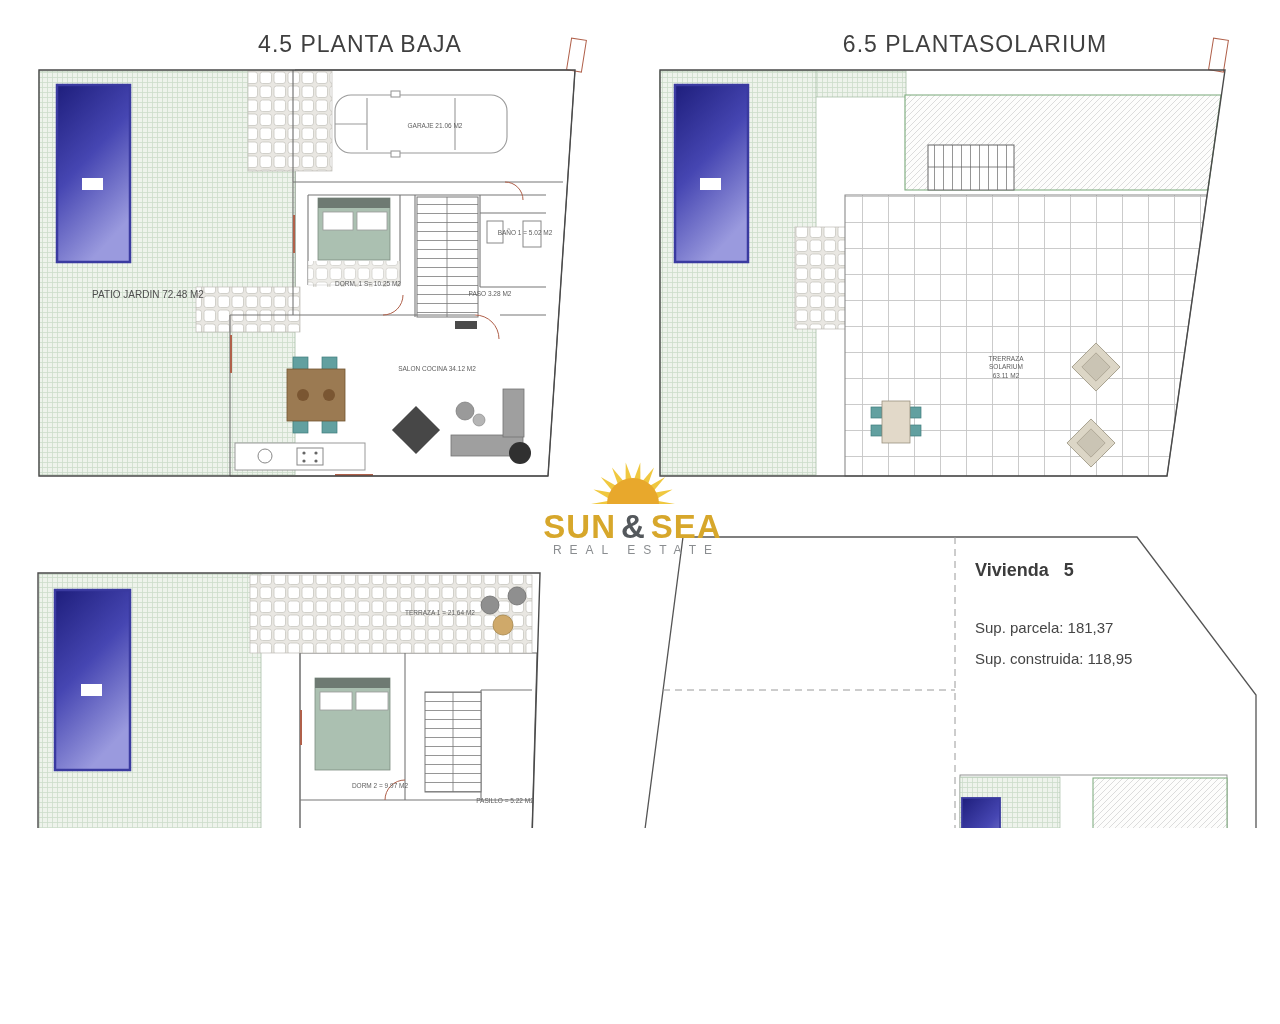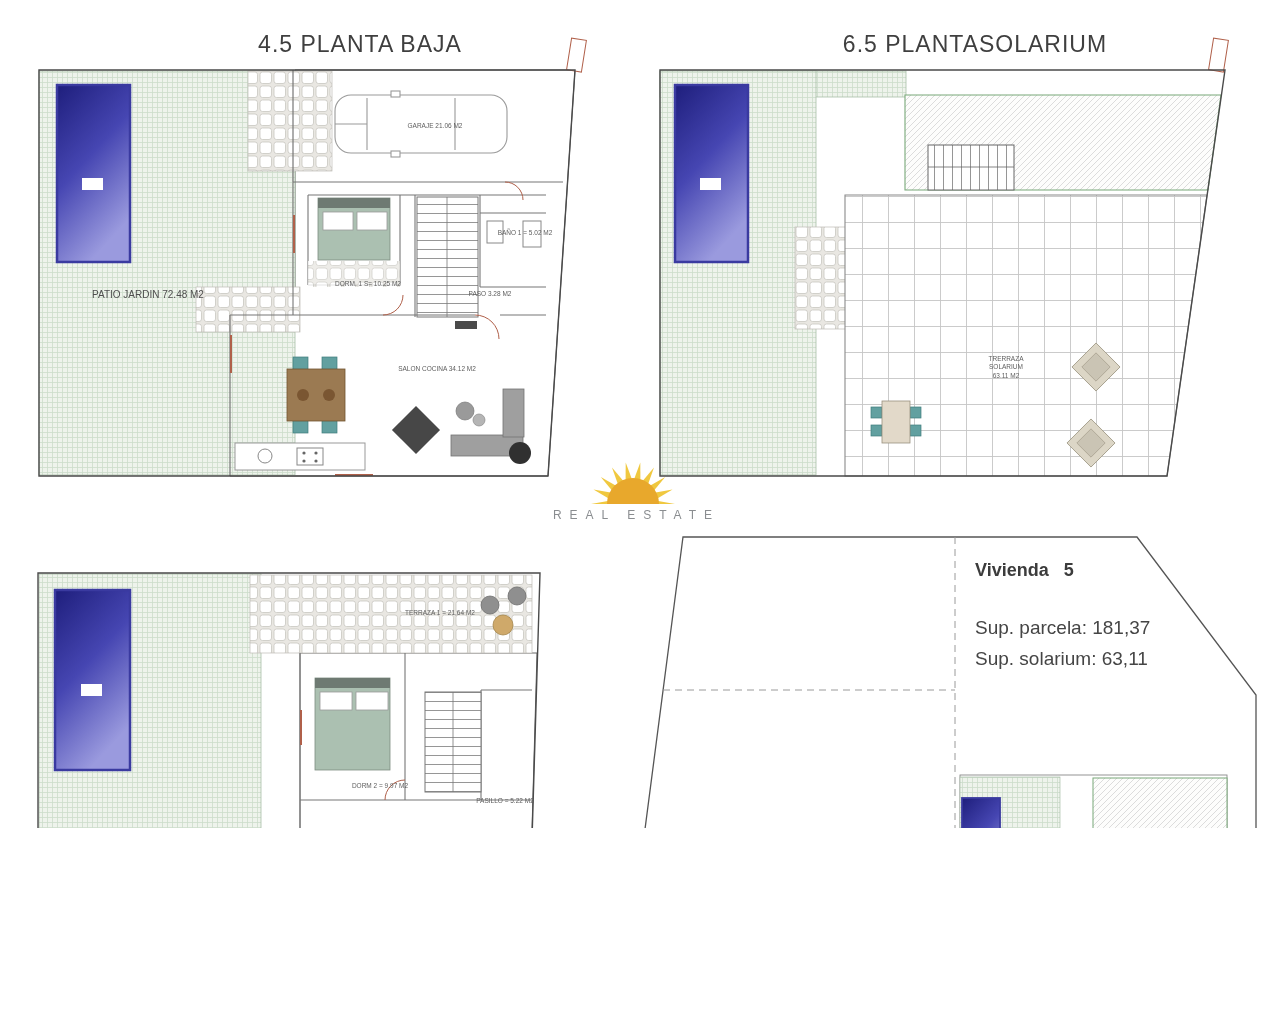--- a/index.html
+++ b/index.html
@@ -8,21 +8,21 @@
   .quad{position:absolute;}
   .plan-title{position:absolute;color:#3f3f3f;font-size:23px;letter-spacing:1px;
               text-align:center;font-weight:400;white-space:nowrap;}
   .label{position:absolute;color:#5d5d5d;text-align:center;white-space:nowrap;line-height:1.25;}
   .vlabel{position:absolute;color:#5d5d5d;white-space:nowrap;transform-origin:0 0;
           transform:rotate(-90deg);}
   .stack{position:absolute;text-align:center;line-height:1.3;color:#5d5d5d;white-space:nowrap;}
   svg{display:block;}
   
   .viv-title{position:absolute;font-size:18px;font-weight:bold;color:#3c3c3c;word-spacing:10px;}
-  .viv-line{font-size:19px;color:#454545;line-height:31px;white-space:nowrap;}
+  .viv-line{font-size:15px;color:#454545;line-height:31px;white-space:nowrap;}
   
   #logo{position:absolute;left:535px;top:446px;width:195px;text-align:center;z-index:5;}
   .brand{font-size:33px;font-weight:bold;letter-spacing:1px;line-height:1;margin-top:2px;}
   .brand .gold{color:#d7a72b;}
   .brand .amp{color:#54585c;padding:0 5px;}
   .tagline{font-size:12px;letter-spacing:8px;color:#8a8d90;padding-left:8px;}
 </style>
 </head>
 <body>
 
@@ -296,21 +296,21 @@
       </g>
       <g transform="translate(556 446) rotate(45)">
         <rect x="-11" y="-11" width="22" height="22" fill="#dcd6c6" stroke="#a59e8c" stroke-width="0.7"></rect>
         <rect x="-6" y="-6" width="12" height="12" fill="#cac4b4" stroke="#a59e8c" stroke-width="0.5"></rect>
       </g>
     </svg>
 
     <div class="viv-title" style="left:360px;top:30px">Vivienda 5</div>
     <div style="position:absolute;left:360px;top:82px">
       <div class="viv-line">Sup. parcela: 181,37</div>
-      <div class="viv-line">Sup. solarium: 63,11</div>
+      <div class="viv-line">Sup. construida: 118,95</div>
     </div>
     <div class="label" style="left:612px;top:348px;width:40px;font-size:15px;color:#3c3c3c">4.5</div>
     <div class="stack" style="left:495px;top:405px;width:58px;font-size:5px;line-height:1.3">
       <div>TRERRAZA</div>
       <div>SOLARIUM</div>
       <div>63.11 M2</div>
     </div>
   </div>
 
   <div id="logo">
@@ -323,16 +323,19 @@
         <polygon points="67.3,16.6 67.4,35.2 60.8,34.0"></polygon>
         <polygon points="52.7,16.6 59.2,34.0 52.6,35.2"></polygon>
         <polygon points="39.0,21.6 51.0,35.7 45.2,39.1"></polygon>
         <polygon points="27.8,31.0 43.9,40.2 39.6,45.3"></polygon>
         <polygon points="20.5,43.6 38.8,46.7 36.5,53.0"></polygon>
         <polygon points="18,58 36.2,54.7 36.2,61.3"></polygon>
       </g>
       <circle cx="60" cy="58" r="26" fill="#e8a82c"></circle>
       <rect x="0" y="58" width="120" height="4" fill="#ffffff"></rect>
     </svg>
+    <div class="brand">
+      <span class="gold">SUN</span><span class="amp">&amp;</span><span class="gold">SEA</span>
+    </div>
     <div class="tagline">REAL ESTATE</div>
   </div>
 
 </div>
 
 </body></html>

